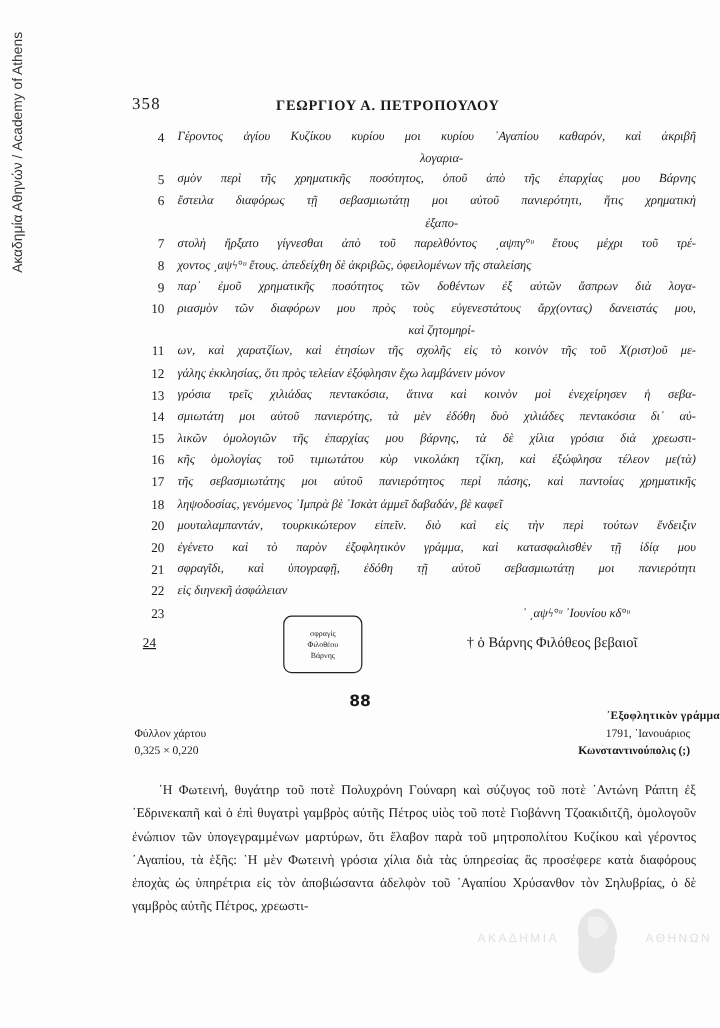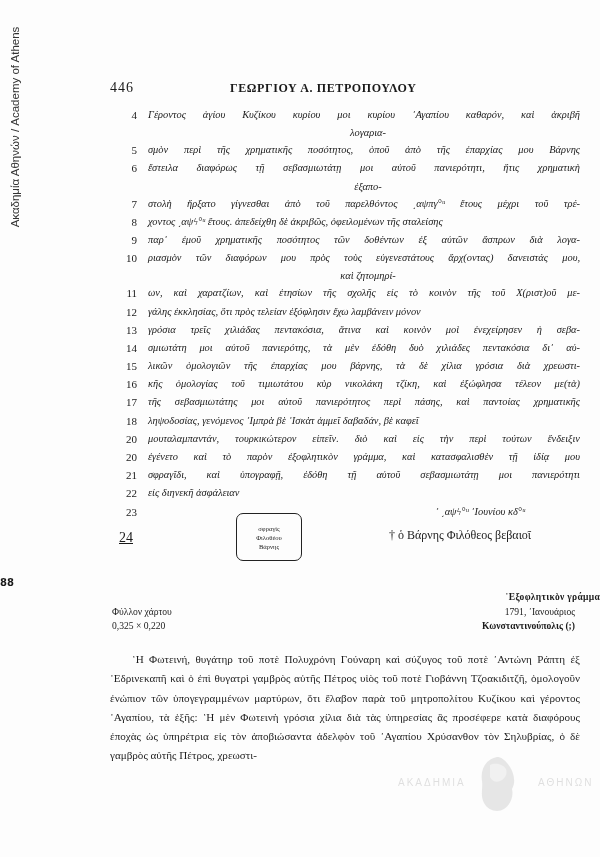--- a/index.html
+++ b/index.html
@@ -115,21 +115,21 @@
       top: 510px;
       left: 119px;
       width: 460px;
       height: 56px;
     }
     .sig-ln {
       position: absolute;
       left: 0;
       top: 20px;
       font-family: "Liberation Serif", serif;
-      font-size: 14px;
+      font-size: 11px;
       text-decoration: underline;
     }
     .seal-box {
       position: absolute;
       left: 117px;
       top: 3px;
       width: 64px;
       height: 46px;
       border: 1.6px solid #222;
       border-radius: 7px;
@@ -147,24 +147,24 @@
       top: 18px;
       font-family: "Liberation Serif", serif;
       font-size: 12px;
     }
 
     .doc-number {
       position: absolute;
       top: 577px;
       left: 0;
       width: 600px;
-      text-align: left;
+      text-align: center;
       font-family: "DejaVu Sans", sans-serif;
       font-weight: bold;
-      font-size: 10px;
+      font-size: 13px;
     }
     .doc-title {
       position: absolute;
       top: 592px;
       left: 0;
       width: 600px;
       text-align: right;
       font-family: "Liberation Serif", serif;
       font-weight: bold;
       font-size: 9.5px;
@@ -239,21 +239,21 @@
     }
   </style>
 </head>
 <body>
 
 <div class="side-watermark">
   <span>Ακαδημία Αθηνών / Academy of Athens</span>
 </div>
 
 <div class="running-head">
-  <span class="page-number">446</span>
+  <span class="page-number">358</span>
   <span class="running-title">ΓΕΩΡΓΙΟΥ Α. ΠΕΤΡΟΠΟΥΛΟΥ</span>
 </div>
 
 <div class="doc-lines" id="doc-lines">
     <div class="line">
       <span class="ln">4</span>
       <span class="txt">Γέροντος ἁγίου Κυζίκου κυρίου μοι κυρίου ᾿Αγαπίου καθαρόν, καὶ ἀκριβῆ</span>
     </div>
     <div class="line cont">
       <span class="txt">λογαρια-</span>

